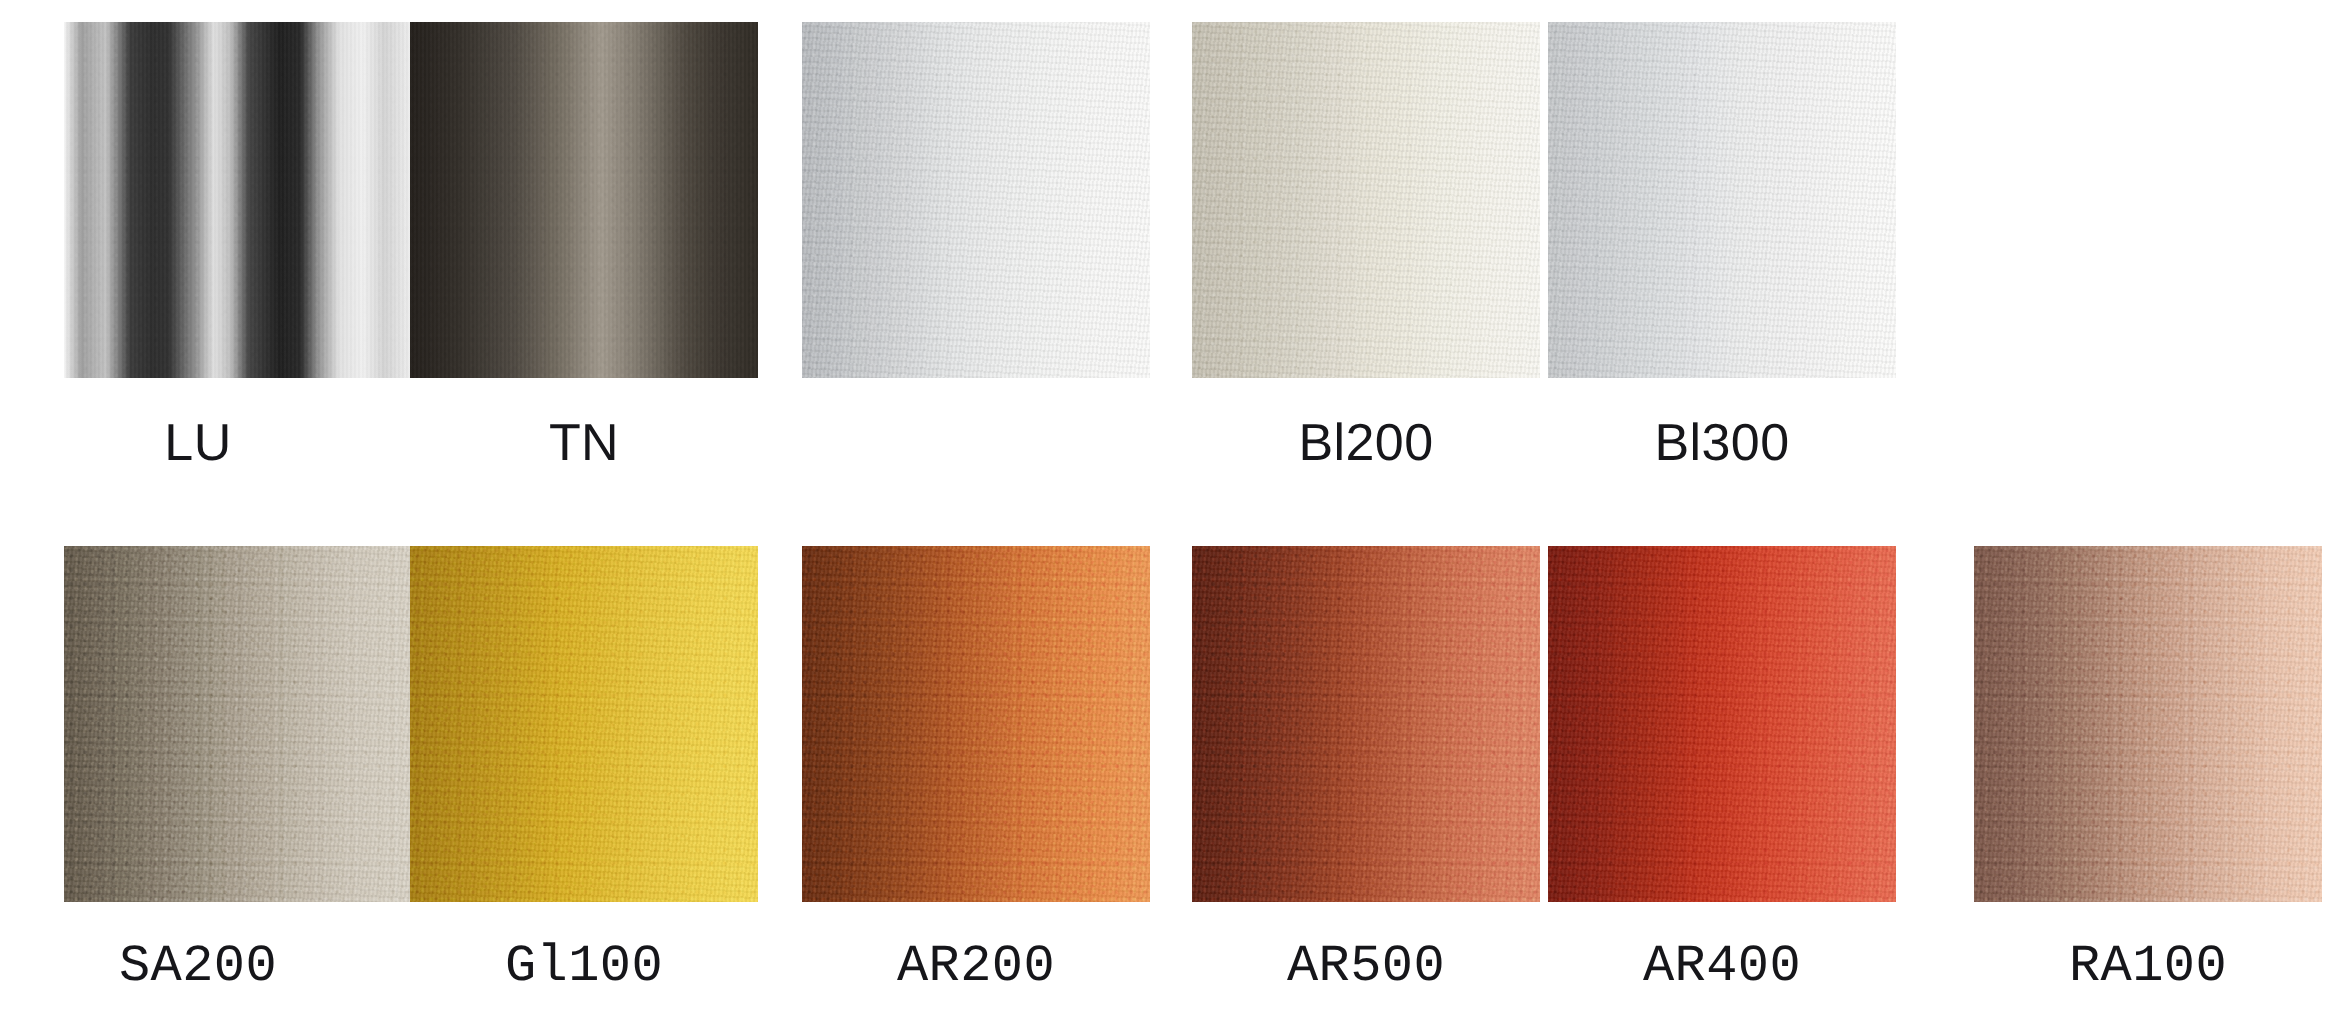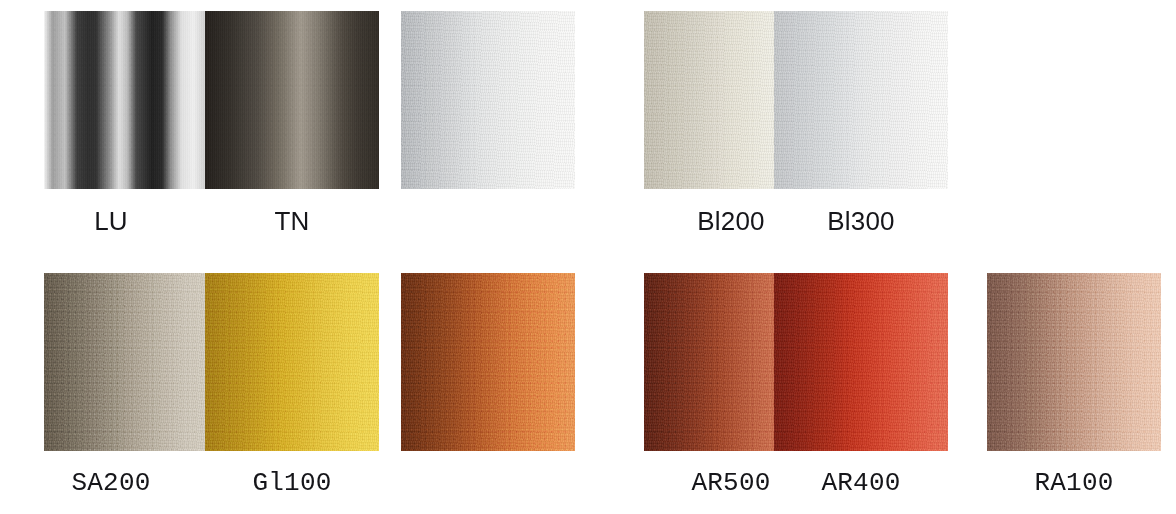--- a/index.html
+++ b/index.html
@@ -30,24 +30,24 @@
     height: 240px;
   }
   .swatch-row.row-1 { top: 0px; }
   .swatch-row.row-2 { top: 262px; font-family: Liberation Mono, monospace; }
 
   .swatch-cell {
     position: absolute;
     top: 0;
     width: 174px;
   }
-  .swatch-cell.col-0 { left: 24px; padding-left: 20px;   }
+  .swatch-cell.col-0 { left: 12px; padding-left: 20px;   }
   .swatch-cell.col-1 { left: 205px;  }
   .swatch-cell.col-2 { left: 401px;  }
-  .swatch-cell.col-3 { left: 596px; margin-left: 48px;  }
+  .swatch-cell.col-3 { left: 596px;  }
   .swatch-cell.col-4 { left: 774px;  }
   .swatch-cell.col-5 { left: 987px;  }
 
   
   .swatch-tile {
     position: relative;
     width: 174px;
     height: 178px;
     margin-top: 11px;
     overflow: hidden;
@@ -189,20 +189,21 @@
       <div class="swatch-label">Gl100</div>
     </div>
 
     <div class="swatch-cell col-2">
       <div class="swatch-tile">
         <div class="tile-base" style="background: linear-gradient(90deg, rgb(124, 51, 18) 0%, rgb(140, 60, 21) 12%, rgb(160, 72, 26) 26%, rgb(180, 84, 32) 40%, rgb(198, 97, 38) 52%, rgb(216, 110, 43) 64%, rgb(227, 121, 49) 76%, rgb(234, 130, 54) 88%, rgb(236, 138, 62) 100%);"></div>
         <div class="tile-grain-2"></div>
         <div class="tile-grain"></div>
         <div class="tile-sheen" style="background: linear-gradient(90deg, rgba(0, 0, 0, 0.16) 0%, rgba(0, 0, 0, 0.02) 45%, rgba(255, 255, 255, 0.1) 100%);"></div>
       </div>
+      <div class="swatch-label">AR200</div>
     </div>
 
     <div class="swatch-cell col-3">
       <div class="swatch-tile">
         <div class="tile-base" style="background: linear-gradient(90deg, rgb(109, 35, 19) 0%, rgb(122, 42, 22) 12%, rgb(140, 52, 28) 26%, rgb(160, 64, 34) 40%, rgb(178, 77, 44) 52%, rgb(194, 90, 55) 64%, rgb(207, 101, 65) 76%, rgb(216, 110, 74) 88%, rgb(221, 116, 80) 100%);"></div>
         <div class="tile-grain-2"></div>
         <div class="tile-grain"></div>
         <div class="tile-sheen" style="background: linear-gradient(90deg, rgba(0, 0, 0, 0.16) 0%, rgba(0, 0, 0, 0.02) 45%, rgba(255, 255, 255, 0.1) 100%);"></div>
       </div>
       <div class="swatch-label">AR500</div>

